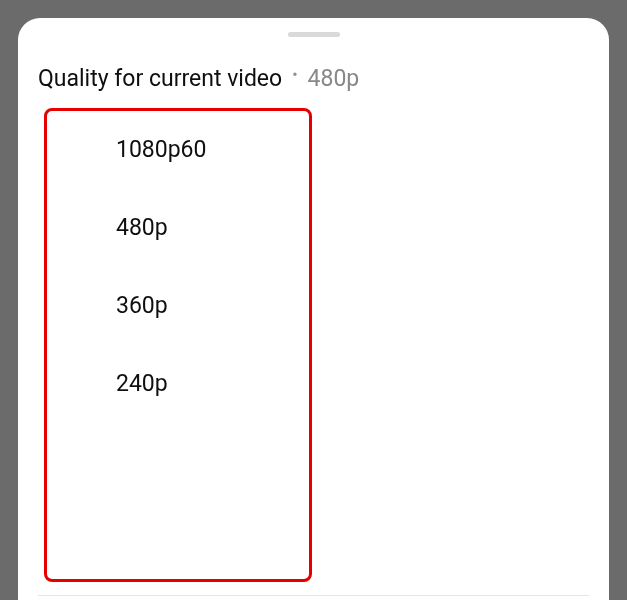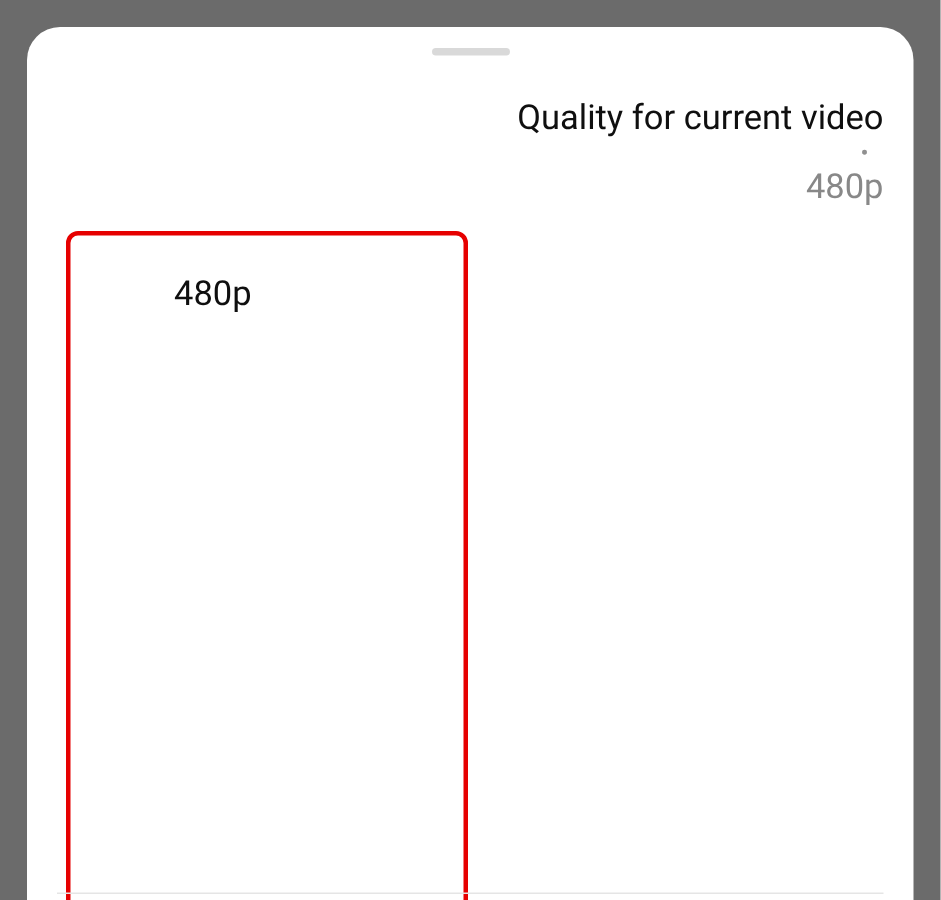--- a/index.html
+++ b/index.html
@@ -27,24 +27,23 @@
     }
     .drag-handle {
       width: 52px;
       height: 5px;
       background: #d9d9d9;
       border-radius: 3px;
       margin: 0 auto 28px auto;
     }
     .header-row {
       display: flex;
-      align-items: flex-end;
+      align-items: flex-start;
       padding: 0 20px 18px 20px;
       font-size: 23px;
-      flex-direction: column;
     }
     .header-title {
       color: #0f0f0f;
       font-weight: 400;
     }
     .bullet {
       color: #909090;
       margin: 0 10px;
       font-size: 16px;
     }
@@ -95,20 +94,29 @@
 
   <div class="header-row">
     <span class="header-title">Quality for current video</span>
     <span class="bullet">•</span>
     <span class="current-value">480p</span>
   </div>
 
   <div class="options-container">
     <div class="options-list">
       <div class="option-item">
+        <span>1080p60</span>
+      </div>
+      <div class="option-item">
         <span>480p</span>
+      </div>
+      <div class="option-item">
+        <span>360p</span>
+      </div>
+      <div class="option-item">
+        <span>240p</span>
       </div>
     </div>
     <div class="highlight-box"></div>
   </div>
 
   <div class="divider"></div>
 </div>
 
 </body></html>

